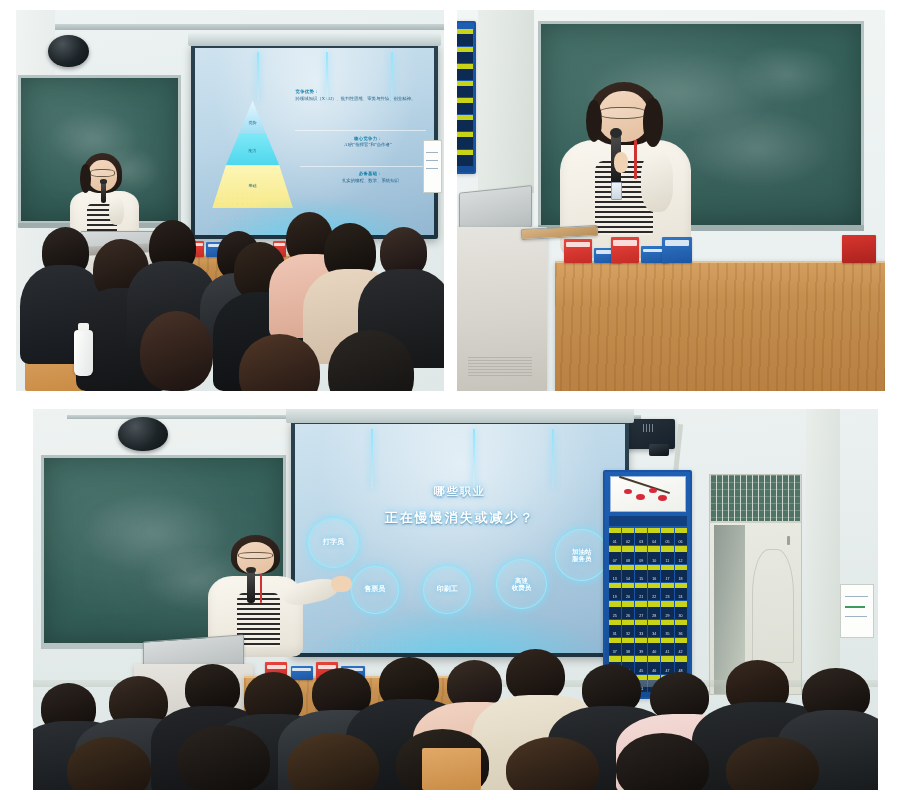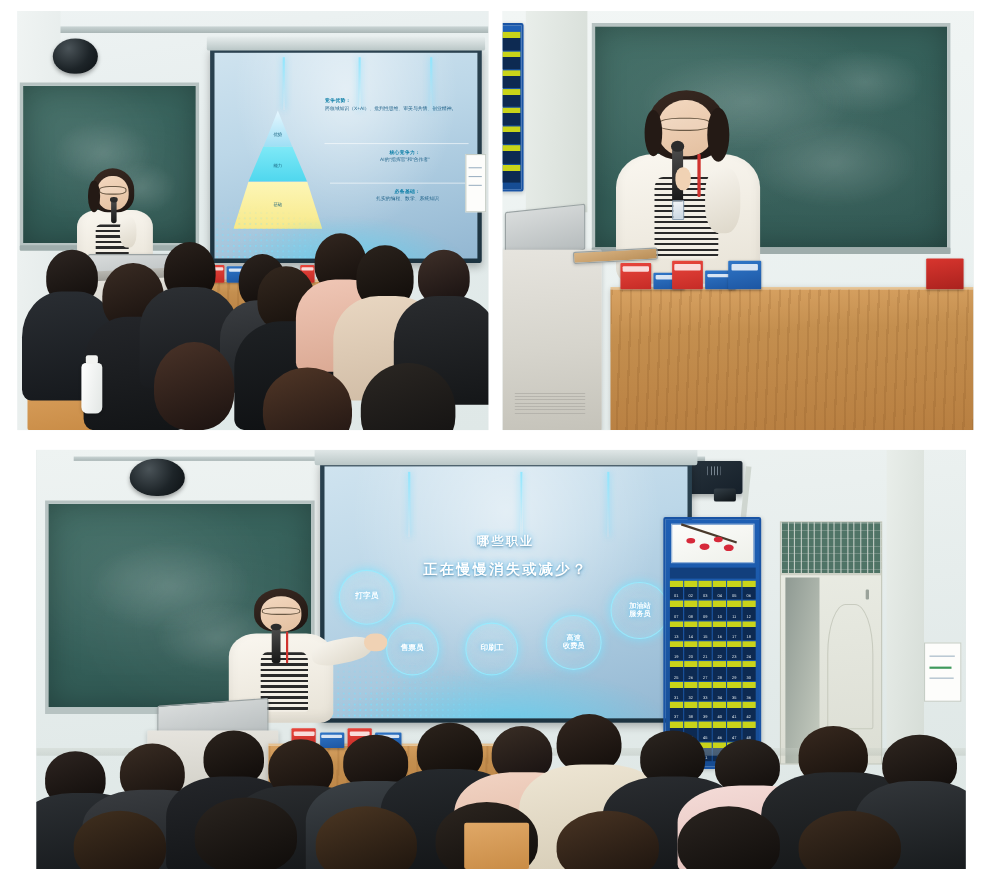--- a/index.html
+++ b/index.html
@@ -78,20 +78,21 @@
     position:absolute; left:-1.5%; top:-6%; width:103%; height:7%;
     background: linear-gradient(180deg,#e8eeee,#b9c6c6);
     border-radius:2px;
   }
   .slide {
     position: absolute; inset: 4px;
     background:
       radial-gradient(ellipse at 50% 18%, rgba(255,255,255,.55), transparent 60%),
       linear-gradient(165deg,#cfe3ef 0%, #bcd7e8 38%, #a7c7dd 70%, #93b7d2 100%);
     overflow: hidden;
+    font-family: Liberation Serif, serif;
   }
   .slide-beam {
     position:absolute; top:2%; width:2px; height:26%;
     background: linear-gradient(180deg, rgba(140,230,255,.95), rgba(140,230,255,0));
     box-shadow: 0 0 6px rgba(120,220,255,.85);
   }
   .slide-wave {
     position:absolute; left:-4%; bottom:-6%; width:108%; height:30%;
     background: radial-gradient(ellipse at 50% 100%, rgba(60,220,255,.55), rgba(60,220,255,0) 62%);
     filter: blur(1px);

